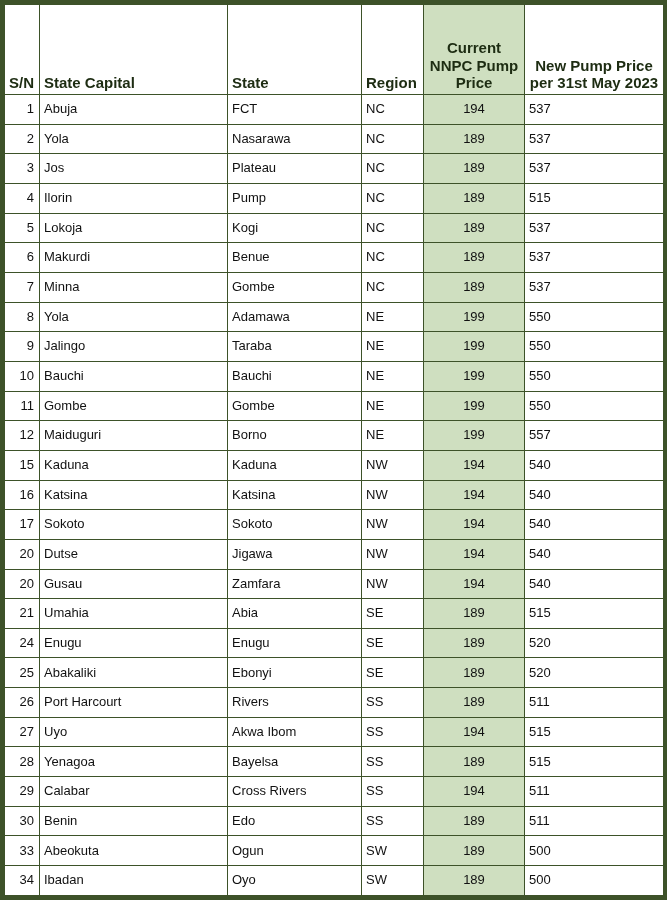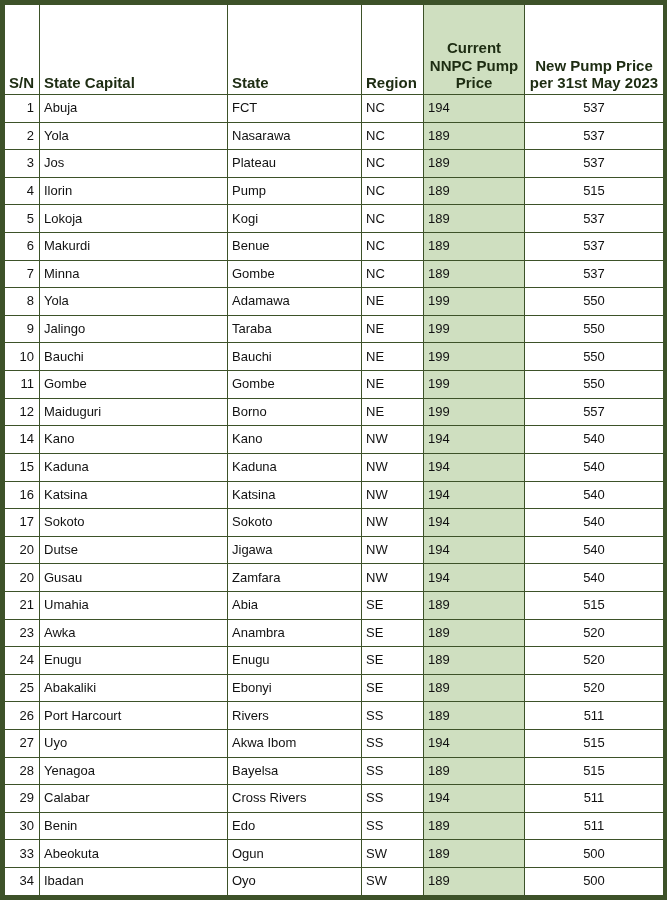--- a/index.html
+++ b/index.html
@@ -72,24 +72,24 @@
   tbody td.t-sn {
     text-align: right;
     padding-right: 5px;
   }
   tbody td.t-cap,
   tbody td.t-state,
   tbody td.t-reg {
     text-align: left;
   }
   tbody td.t-cur {
+    text-align: center;
     background: #cfdfc0;
   }
   tbody td.t-new {
-    text-align: center;
     background: #ffffff;
   }
 </style>
 </head>
 <body>
 
 <div id="sheet">
   <table class="pump-table">
     <colgroup>
       <col class="c-sn">
@@ -200,28 +200,20 @@
         </tr>
         <tr>
           <td class="t-sn">12</td>
           <td class="t-cap">Maiduguri</td>
           <td class="t-state">Borno</td>
           <td class="t-reg">NE</td>
           <td class="t-cur">199</td>
           <td class="t-new">557</td>
         </tr>
         <tr>
-          <td class="t-sn">14</td>
-          <td class="t-cap">Kano</td>
-          <td class="t-state">Kano</td>
-          <td class="t-reg">NW</td>
-          <td class="t-cur">194</td>
-          <td class="t-new">540</td>
-        </tr>
-        <tr>
           <td class="t-sn">15</td>
           <td class="t-cap">Kaduna</td>
           <td class="t-state">Kaduna</td>
           <td class="t-reg">NW</td>
           <td class="t-cur">194</td>
           <td class="t-new">540</td>
         </tr>
         <tr>
           <td class="t-sn">16</td>
           <td class="t-cap">Katsina</td>
@@ -254,28 +246,20 @@
           <td class="t-cur">194</td>
           <td class="t-new">540</td>
         </tr>
         <tr>
           <td class="t-sn">21</td>
           <td class="t-cap">Umahia</td>
           <td class="t-state">Abia</td>
           <td class="t-reg">SE</td>
           <td class="t-cur">189</td>
           <td class="t-new">515</td>
-        </tr>
-        <tr>
-          <td class="t-sn">23</td>
-          <td class="t-cap">Awka</td>
-          <td class="t-state">Anambra</td>
-          <td class="t-reg">SE</td>
-          <td class="t-cur">189</td>
-          <td class="t-new">520</td>
         </tr>
         <tr>
           <td class="t-sn">24</td>
           <td class="t-cap">Enugu</td>
           <td class="t-state">Enugu</td>
           <td class="t-reg">SE</td>
           <td class="t-cur">189</td>
           <td class="t-new">520</td>
         </tr>
         <tr>

